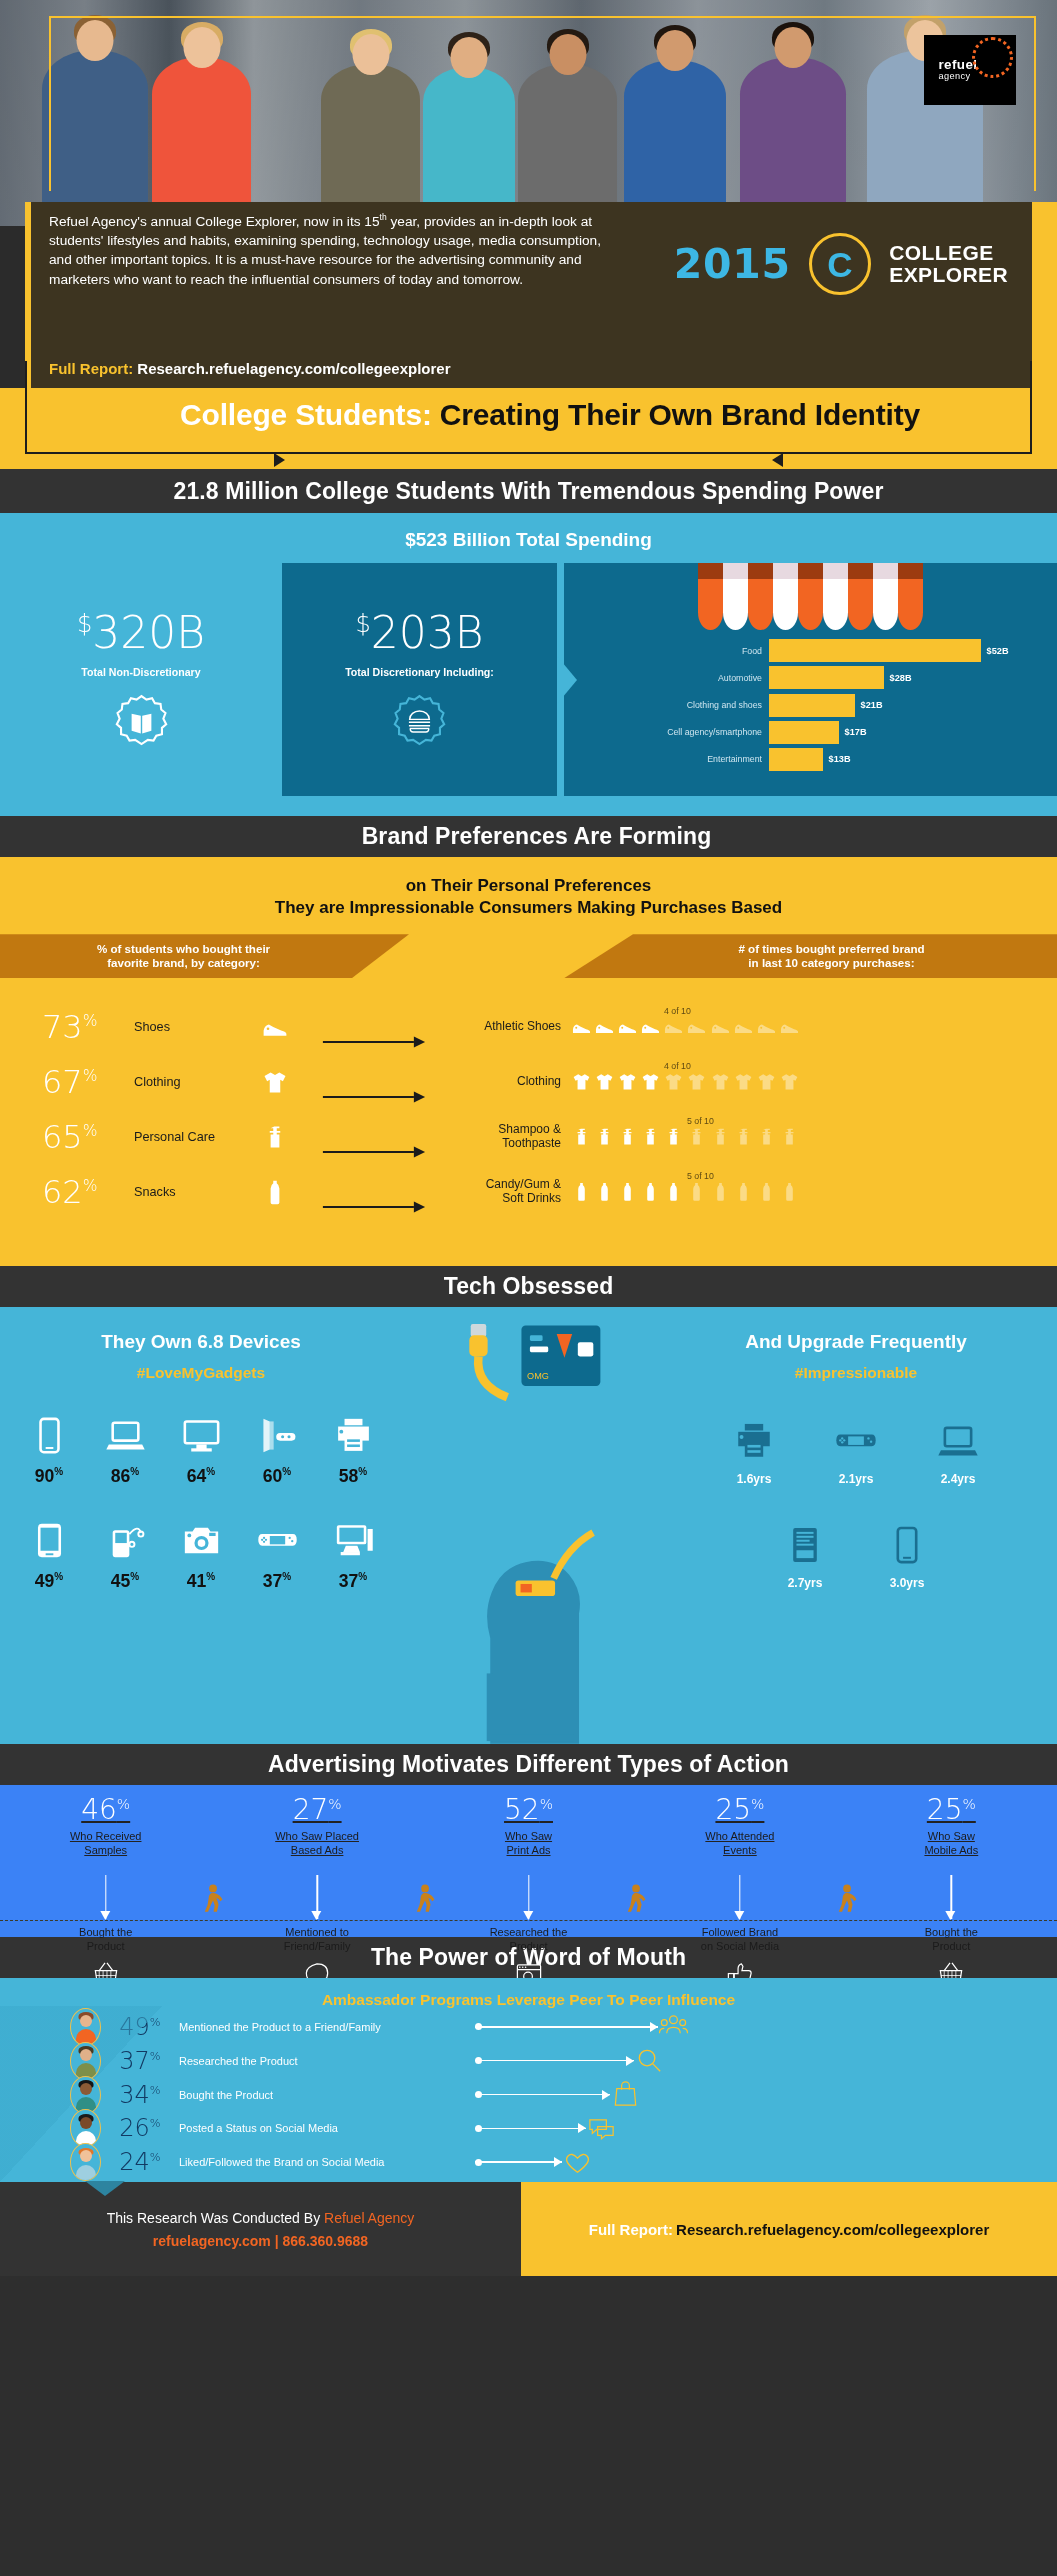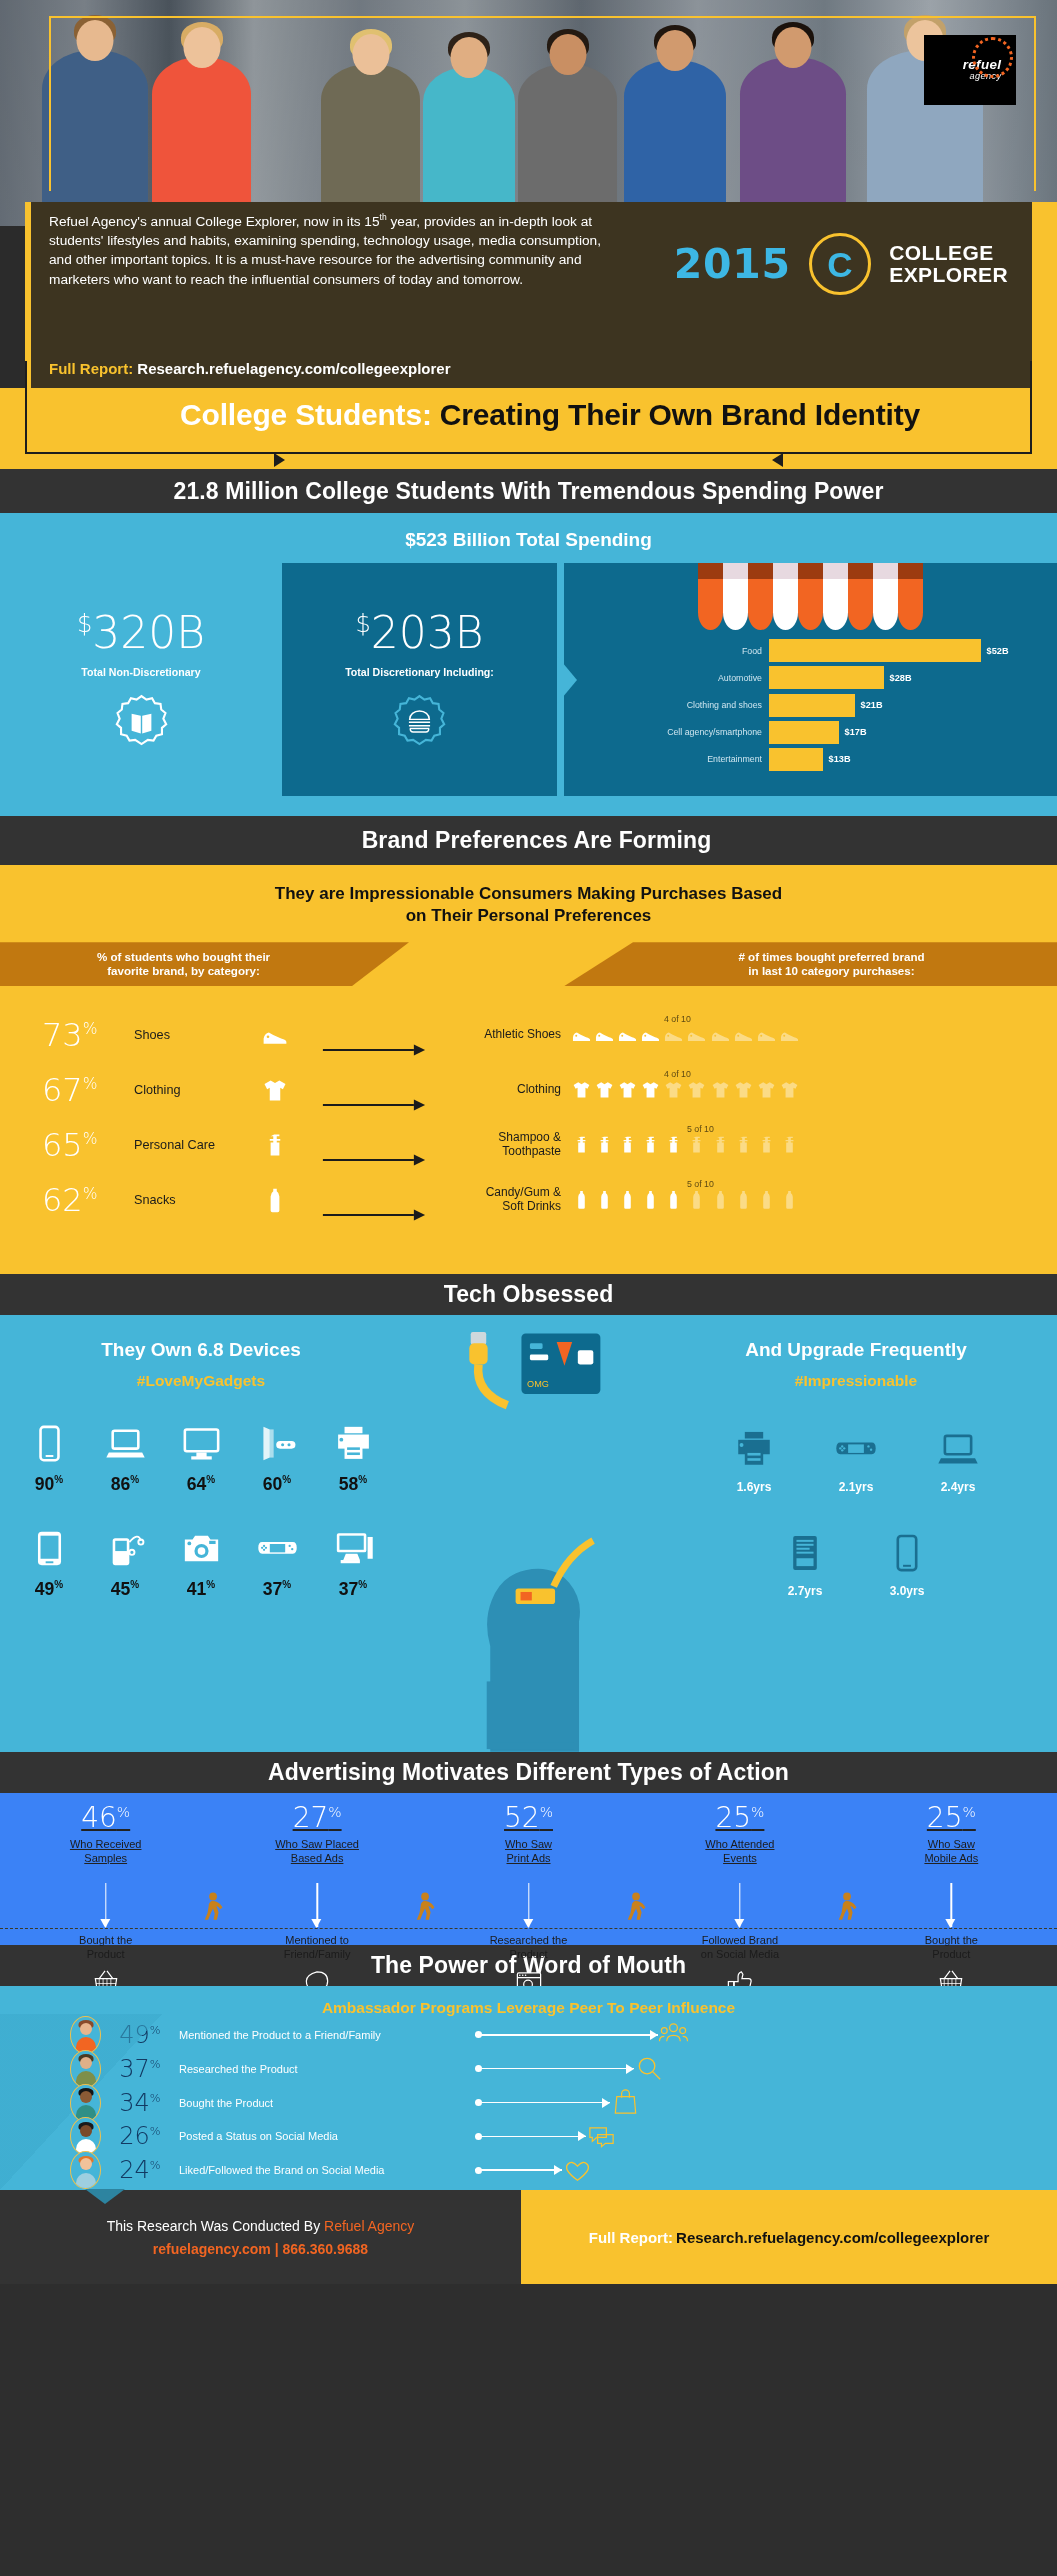--- a/index.html
+++ b/index.html
@@ -42,21 +42,21 @@
   }
   .intro-text sup { font-size:8.5px; vertical-align:super; }
   .full-report-line { position:absolute; left:49px; top:360px; font-size:15px; font-weight:bold; }
   .fr-label { color:#f9c22e; }
   .fr-url { color:#ffffff; }
 
   .logo-badge {
     position:absolute; right:41px; top:35px; width:92px; height:70px;
     background:#000; display:flex; align-items:center; justify-content:center; flex-direction:column;
   }
-  .logo-badge .rf { color:#fff; font-size:13.4px; font-weight:bold; letter-spacing:0.4px; line-height:1.05; text-align:right; width:63px;font-style:italic;}
+  .logo-badge .rf { color:#fff; font-size:13.4px; font-weight:bold; letter-spacing:0.4px; line-height:1.05; text-align:left; width:63px;}
   .logo-badge .rf span.small { font-size:9.2px; font-weight:normal; display:block; }
   .logo-ring {
     position:absolute; right:44px; top:37px; width:41px;height:41px;border-radius:50%;
     border:3.5px dotted #f26522;
   }
 
   .ce-block { position:absolute; right:49px; top:233px; display:flex; align-items:center; gap:18.3px; }
   .ce-2015 { font-size:41px; color:#3db7e4; font-weight:600; letter-spacing:0.7px; font-family:"DejaVu Sans", sans-serif;}
   .ce-mark { width:62px;height:62px;border-radius:50%; border:3.5px solid #f9c22e; position:relative; display:flex; align-items:center;justify-content:center;}
   .ce-mark .c { font-size:35px;color:#3db7e4;font-weight:bold; line-height:1; }
@@ -394,28 +394,28 @@
               <div class="bar-track">
                 <div class="bar-fill" style="width: 53px; background: rgb(249, 194, 46);"></div>
                 <div class="bar-val">$13B</div>
               </div>
             </div>
           </div>
       </div>
     </div>
   </section>
 
-  <div class="sec-head" style="height:49px;padding-left:16px;">
+  <div class="sec-head" style="height:41px;padding-left:16px;">
     <span>Brand Preferences Are Forming</span>
   </div>
 
   <section class="brand">
     <div class="brand-sub">
+      <div>on Their Personal Preferences</div>
       <div>They are Impressionable Consumers Making Purchases Based</div>
-      <div>on Their Personal Preferences</div>
     </div>
     <div class="ribbons">
       <div class="ribbon left">
         <div>
           <div>% of students who bought their</div>
           <div>favorite brand, by category:</div>
         </div>
       </div>
       <div class="ribbon spacerx"></div>
       <div class="ribbon right">

